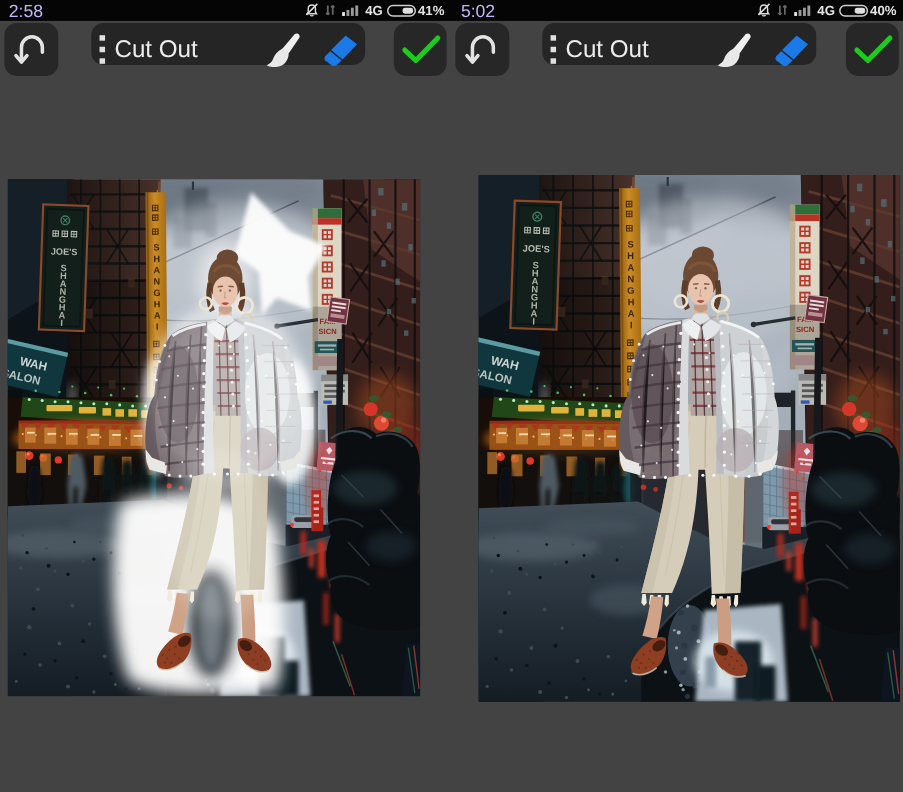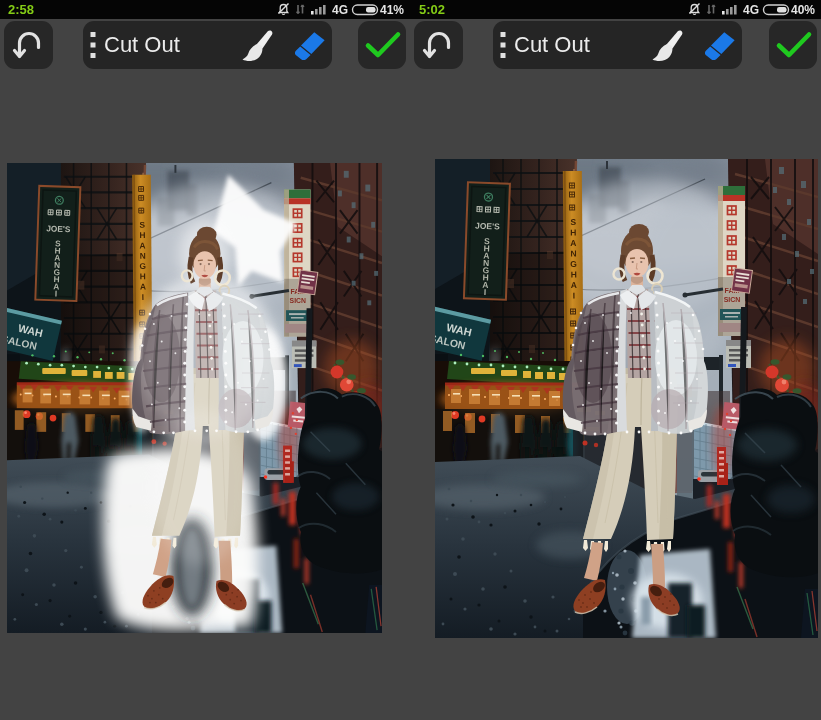--- a/index.html
+++ b/index.html
@@ -1,19 +1,19 @@
 <!DOCTYPE html>
 <html><head><meta charset="utf-8"><style>
 html,body{margin:0;padding:0}
 body{width:821px;height:720px;background:#434343;font-family:"Liberation Sans",sans-serif;position:relative;overflow:hidden}
 #status{position:absolute;left:0;top:0;width:821px;height:19px;background:#050505}
-.time{position:absolute;top:2px;font-size:13px;font-weight:bold;color:#84cc16;letter-spacing:0px}
+.time{position:absolute;top:2px;font-size:16px;font-weight:normal;color:#c4b5fd;letter-spacing:0px}
 .sticons{position:absolute;top:0px;height:19px}
 .btn{position:absolute;top:21px;height:48px;background:#272727;border-radius:11px}
-.cutbar{position:absolute;top:21px;height:48px;background:#252525;border-radius:11px;width:249px}
+.cutbar{position:absolute;top:21px;height:38px;background:#252525;border-radius:11px;width:249px}
 .cuttext{position:absolute;left:21px;top:11px;font-size:22px;color:#ececec}
 .dots{position:absolute;left:6px;top:10px}
 svg{display:block}
 .photo{position:absolute}
 </style></head><body>
 <div id="status">
   <div class="time" style="left:8px">2:58</div>
   <div class="time" style="left:419px">5:02</div>
   <svg class="sticons" style="left:277px" width="128" height="19" viewBox="0 0 128 19">
    <g id="sticon" stroke="#dcdcdc" fill="none">

